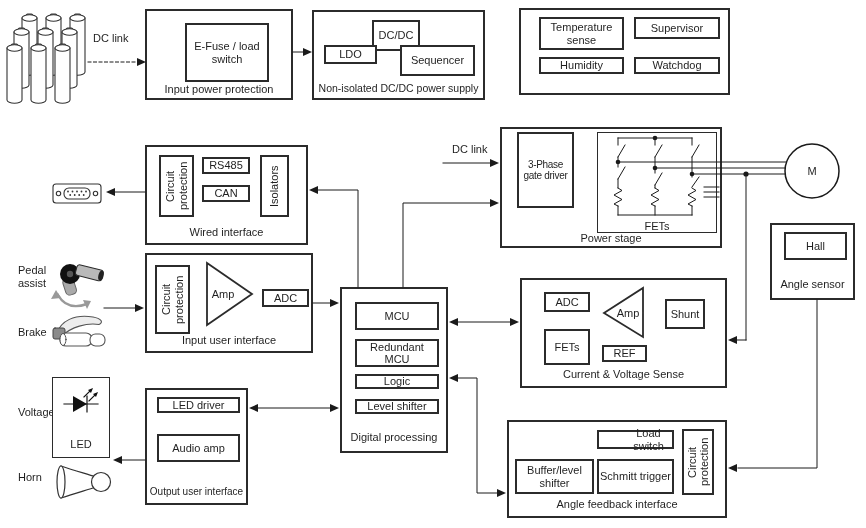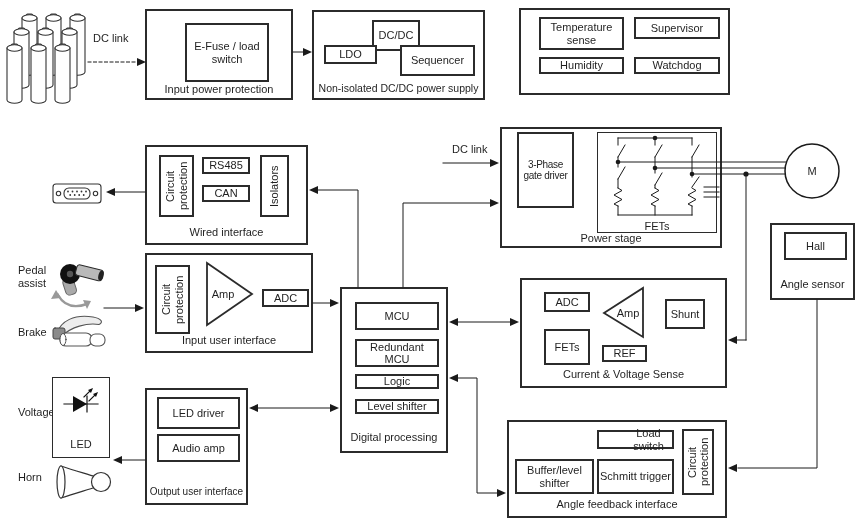--- a/index.html
+++ b/index.html
@@ -78,21 +78,21 @@
     <div class="item vert" style="left:8px;top:10px;width:35px;height:69px;">
       <span>Circuit protection</span>
     </div>
     <div class="item" style="left:115px;top:34px;width:47px;height:18px;">
       <span>ADC</span>
     </div>
     <div class="box-title" style="bottom:5px;">Input user interface</div>
   </div>
 
   <div class="box" style="left:145px;top:388px;width:103px;height:117px;">
-    <div class="item" style="left:10px;top:7px;width:83px;height:32px;">
+    <div class="item" style="left:10px;top:7px;width:83px;height:16px;">
       <span>LED driver</span>
     </div>
     <div class="item" style="left:10px;top:44px;width:83px;height:28px;">
       <span>Audio amp</span>
     </div>
     <div class="box-title t10" style="bottom:6px;">Output user interface</div>
   </div>
 
   <div class="box" style="left:340px;top:287px;width:108px;height:166px;">
     <div class="item" style="left:13px;top:13px;width:84px;height:28px;">

